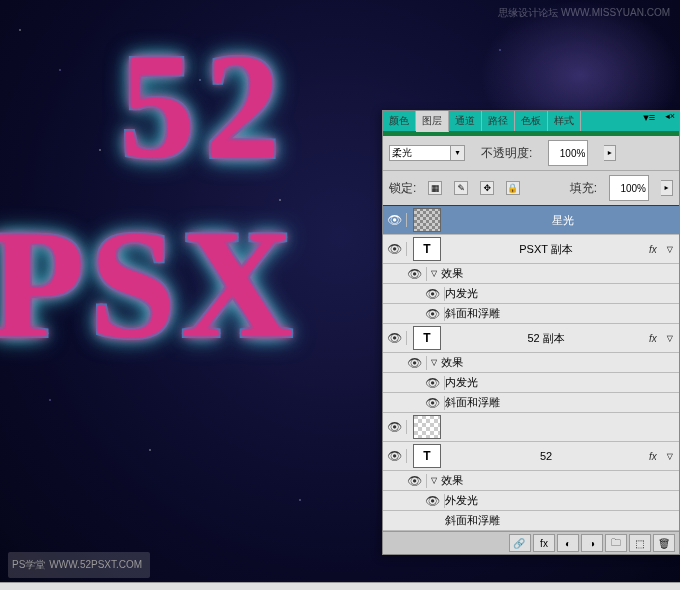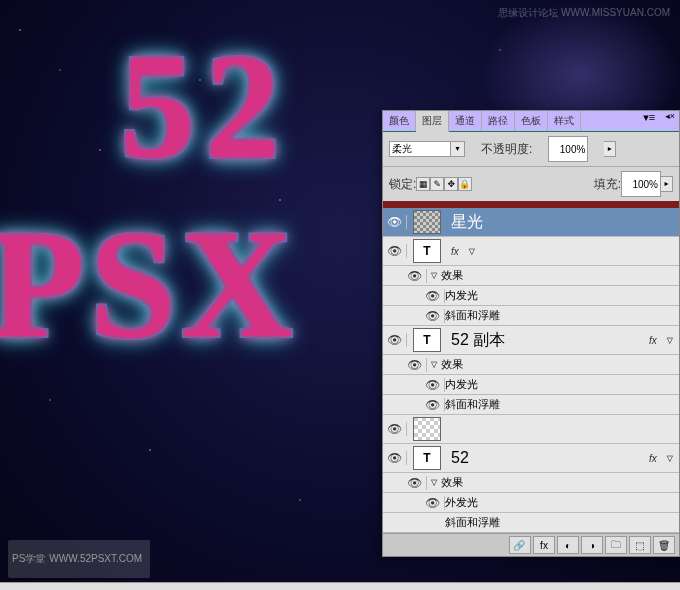--- a/index.html
+++ b/index.html
@@ -19,54 +19,54 @@
   radial-gradient(1px 1px at 500px 50px, #aaf, transparent);
 }
 .nebula { position: absolute; top: 0; right: 0; width: 200px; height: 150px; background: radial-gradient(ellipse, rgba(120,100,200,0.4), transparent 70%); }
 
 .neon-text { position: absolute; font-family: Georgia, serif; font-weight: bold; color: #d63384;
   text-shadow: 0 0 5px #d63384, 0 0 10px #d63384, -2px -2px 0 #1a8fc4, 2px -2px 0 #1a8fc4, -2px 2px 0 #1a8fc4, 2px 2px 0 #1a8fc4, 0 0 15px #4dd0e1, 0 0 25px #4dd0e1; }
 .neon-52 { top: 20px; left: 120px; font-size: 150px; letter-spacing: 10px; }
 .neon-psx { top: 195px; left: -10px; font-size: 155px; letter-spacing: 5px; }
 
 .wm-top { position: absolute; top: 6px; right: 10px; color: rgba(255,255,255,0.3); font-size: 10px; }
-.wm-bot { position: absolute; bottom: 12px; left: 8px; font-size: 10px; color: #999; background: rgba(255,255,255,0.15); padding: 12px 4px; border-radius: 2px; }
+.wm-bot { position: absolute; bottom: 12px; left: 8px; font-size: 10px; color: #999; background: rgba(255,255,255,0.15); padding: 6px 4px; border-radius: 2px; }
 .wm-bot span { margin-right: 4px; }
 
 .panel { position: absolute; top: 110px; right: 0; width: 298px; background: #d6d6d6; border: 1px solid #888; box-shadow: -2px 2px 8px rgba(0,0,0,0.4); }
-.tabs { display: flex; background: #c4b5fd; border-bottom: 1px solid #15803d; }
+.tabs { display: flex; background: #14b8a6; border-bottom: 5px solid #15803d; }
 .tab { padding: 3px 6px; font-size: 10px; color: #333; border-right: 1px solid #aaa; cursor: default; }
 .tab.active { background: #d6d6d6; border-bottom: 1px solid #d6d6d6; margin-bottom: -1px; }
 .panel-menu { margin-left: auto; padding: 0 6px; cursor: pointer; }
 .panel-close { padding: 0 4px; cursor: pointer; font-size: 9px; }
 
 .controls { padding: 4px 6px; display: flex; align-items: center; gap: 16px; border-bottom: 1px solid #aaa; }
 .blend-select { display: flex; align-items: center; }
 .blend-select input { width: 62px; height: 16px; font-size: 10px; border: 1px solid #999; padding: 0 2px; }
 .dd-btn { width: 14px; height: 16px; border: 1px solid #999; border-left: none; background: #e8e8e8; font-size: 8px; text-align: center; line-height: 14px; }
 .ctl-label { font-size: 12px; color: #333; }
 .pct-input { width: 40px; height: 16px; font-size: 10px; border: 1px solid #999; padding: 12px 2px; text-align: right; }
 .slide-btn { width: 12px; height: 16px; border: 1px solid #999; border-left: none; background: #e8e8e8; font-size: 8px; line-height: 14px; text-align: center; }
 
-.locks { padding: 4px 6px; display: flex; align-items: center; gap: 0; border-bottom: 7px solid #7f1d1d; font-size: 10px; }
+.locks { padding: 4px 6px; display: flex; align-items: center; gap: 12px; border-bottom: 1px solid #7f1d1d; font-size: 10px; }
 .lock-ic { width: 14px; height: 14px; border: 1px solid #999; background: #e8e8e8; display: inline-flex; align-items: center; justify-content: center; font-size: 9px; }
 
 .layers { background: #d6d6d6; max-height: 380px; overflow-y: auto; }
 .layer-row { display: flex; align-items: center; border-bottom: 1px solid #bbb; background: #e8e8e8; min-height: 28px; }
 .layer-row.selected { background: #6b8eb8; color: #fff; }
 .layer-row.sub { padding-left: 20px; min-height: 20px; background: #e8e8e8; }
 .layer-row.sub2 { padding-left: 38px; min-height: 20px; }
 .vis-col { width: 24px; height: 100%; border-right: 1px solid #bbb; display: flex; align-items: center; justify-content: center; cursor: pointer; }
 .eye { font-size: 12px; color: #333; }
 .layer-row.selected .eye { color: #fff; }
 .no-vis { width: 24px; border-right: 1px solid #bbb; }
 .thumb { width: 28px; height: 24px; margin: 2px 6px; border: 1px solid #666; background: #fff; display: flex; align-items: center; justify-content: center; font-size: 12px; font-weight: bold; }
 .thumb.starlight { background: repeating-conic-gradient(#888 0 25%, #ccc 0 50%) 0/6px 6px; }
 .thumb.checker { background: repeating-conic-gradient(#fff 0 25%, #ccc 0 50%) 0/8px 8px; }
-.layer-name { flex: 1; font-size: 16px; padding: 0 4px; }
+.layer-name { flex: 1; font-size: 11px; padding: 0 4px; text-align: center; }
 .fx-badge { font-size: 10px; font-style: italic; padding: 0 4px; color: #333; }
 .toggle-tri { padding: 0 6px; font-size: 8px; cursor: pointer; }
 .sub-label { font-size: 11px; padding: 2px 0; }
 
 .bottom-bar { display: flex; background: #c8c8c8; border-top: 1px solid #999; padding: 2px 4px; gap: 2px; }
 .bot-btn { width: 22px; height: 18px; border: 1px solid #999; background: #e0e0e0; display: flex; align-items: center; justify-content: center; font-size: 10px; cursor: pointer; }
 .spacer { flex: 1; }
 
 .rulers { position: absolute; bottom: 0; left: 0; width: 680px; height: 8px; background: #e0e0e0; border-top: 1px solid #999; }
 </style>
@@ -129,20 +129,21 @@
         </div>
       <div class="thumb starlight"></div>
       <div class="layer-name">星光</div>
     </div>
 
     <div class="layer-row">
       <div class="vis-col">
           <span class="eye">👁</span>
         </div>
       <div class="thumb">T</div>
+      <div class="layer-name">PSXT 副本</div>
       <div class="fx-badge">fx</div>
       <div class="toggle-tri">▽</div>
     </div>
     <div class="layer-row sub">
       <div class="vis-col">
           <span class="eye">👁</span>
         </div>
       <span style="padding:0 4px;font-size:8px">▽</span>
       <div class="sub-label">效果</div>
     </div>

